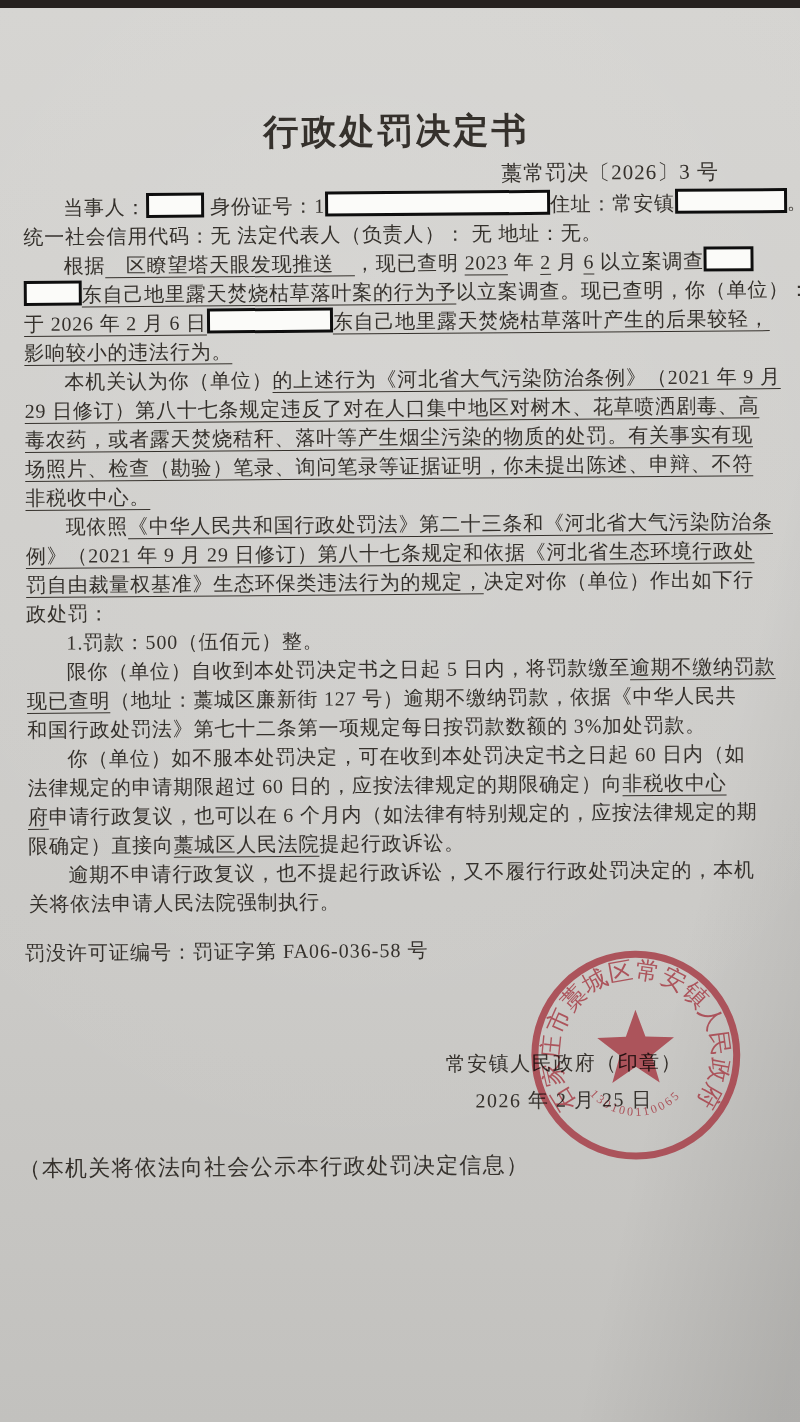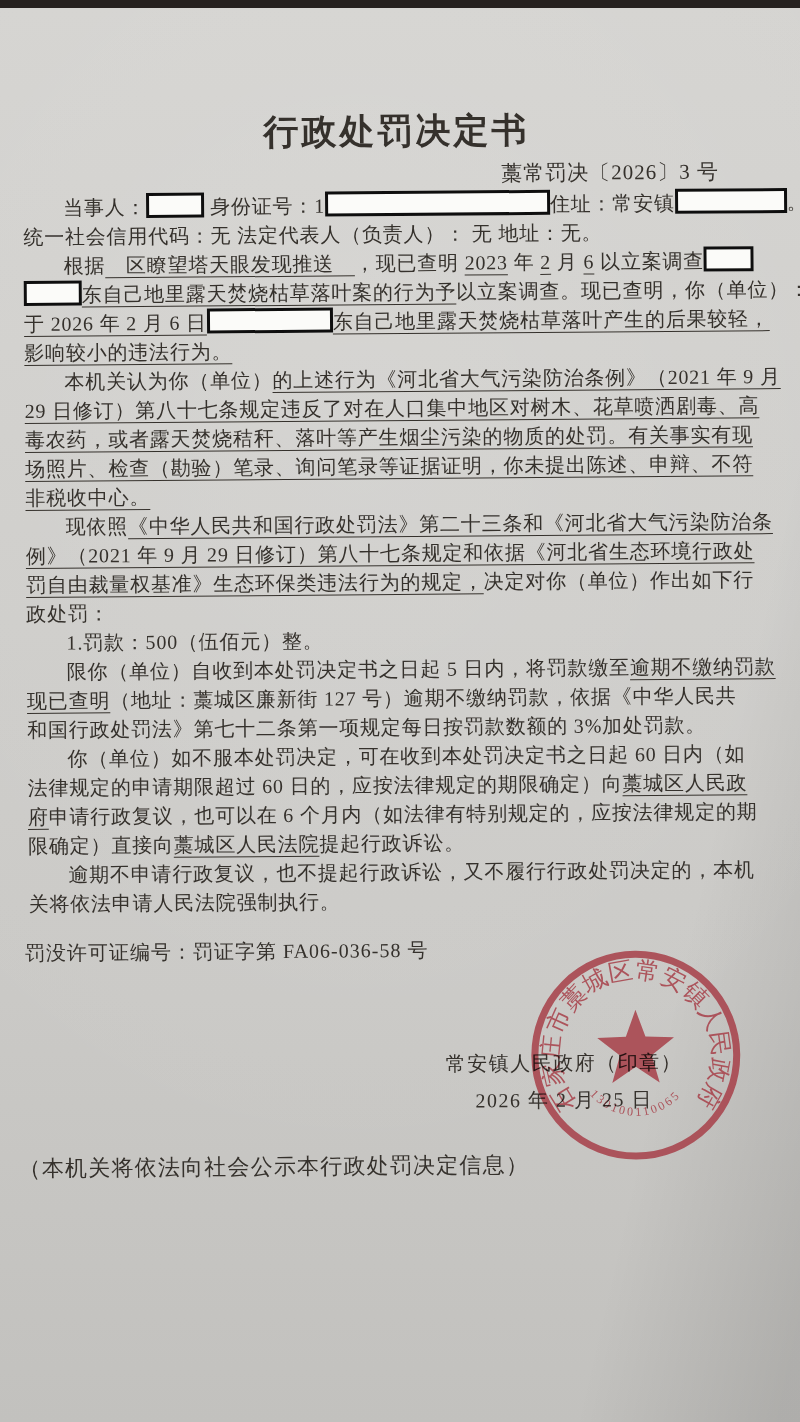--- a/index.html
+++ b/index.html
@@ -62,21 +62,21 @@
           <div class="line"><span class="u">非税收中心。</span></div>
           <div class="line indent"><span>现依照</span><span class="u">《中华人民共和国行政处罚法》第二十三条和《河北省大气污染防治条</span></div>
           <div class="line"><span class="u">例》（2021 年 9 月 29 日修订）第八十七条规定和依据《河北省生态环境行政处</span></div>
           <div class="line"><span class="u">罚自由裁量权基准》生态环保类违法行为的规定，</span><span>决定对你（单位）作出如下行</span></div>
           <div class="line"><span>政处罚：</span></div>
           <div class="line indent"><span>1.罚款：500（伍佰元）整。</span></div>
           <div class="line indent"><span>限你（单位）自收到本处罚决定书之日起 5 日内，将罚款缴至</span><span class="u">逾期不缴纳罚款</span></div>
           <div class="line"><span class="u">现已查明</span><span>（地址：藁城区廉新街 127 号）逾期不缴纳罚款，依据《中华人民共</span></div>
           <div class="line"><span>和国行政处罚法》第七十二条第一项规定每日按罚款数额的 3%加处罚款。</span></div>
           <div class="line indent"><span>你（单位）如不服本处罚决定，可在收到本处罚决定书之日起 60 日内（如</span></div>
-          <div class="line"><span>法律规定的申请期限超过 60 日的，应按法律规定的期限确定）向</span><span class="u">藁城区人民政</span></div>
+          <div class="line"><span>法律规定的申请期限超过 60 日的，应按法律规定的期限确定）向</span><span class="u">非税收中心</span></div>
           <div class="line"><span class="u">府</span><span>申请行政复议，也可以在 6 个月内（如法律有特别规定的，应按法律规定的期</span></div>
           <div class="line"><span>限确定）直接向</span><span class="u">藁城区人民法院</span><span>提起行政诉讼。</span></div>
           <div class="line indent"><span>逾期不申请行政复议，也不提起行政诉讼，又不履行行政处罚决定的，本机</span></div>
           <div class="line"><span>关将依法申请人民法院强制执行。</span></div>
         </div>
 
       <div class="permit">罚没许可证编号：罚证字第 FA06-036-58 号</div>
 
       <div class="sig">
         <div>常安镇人民政府（印章）</div>

